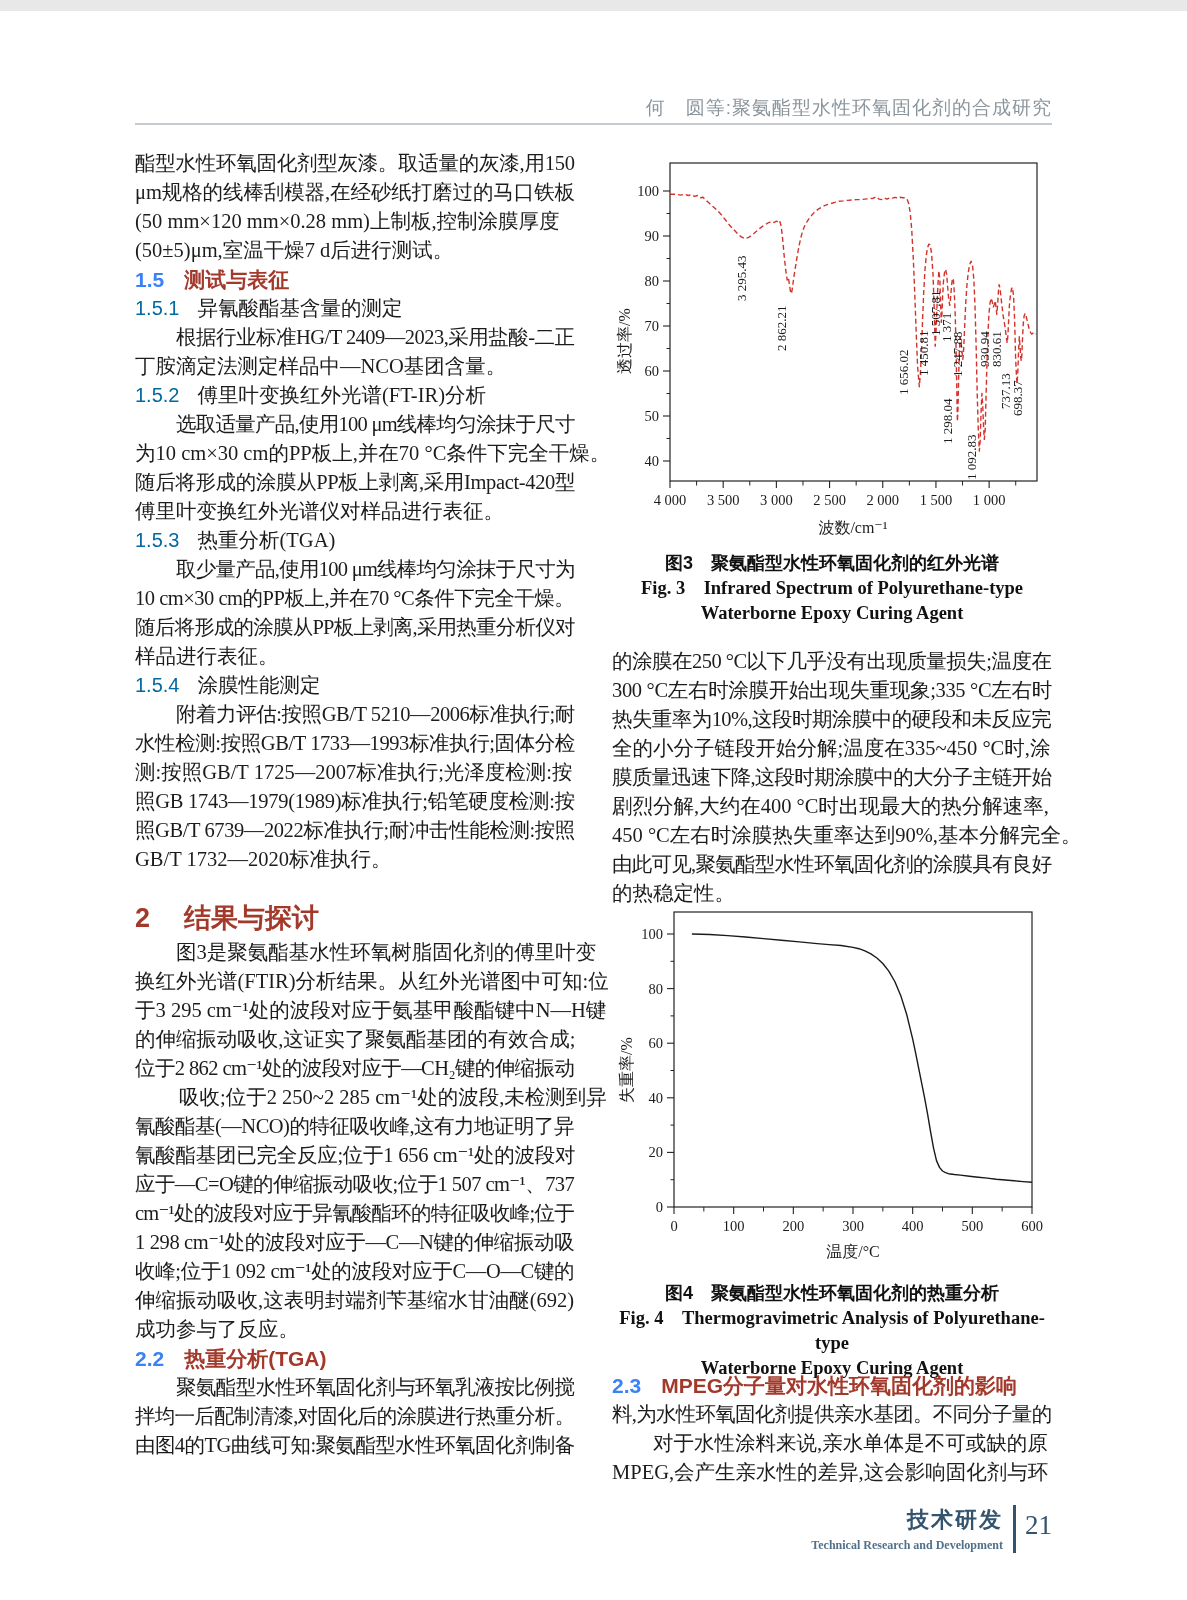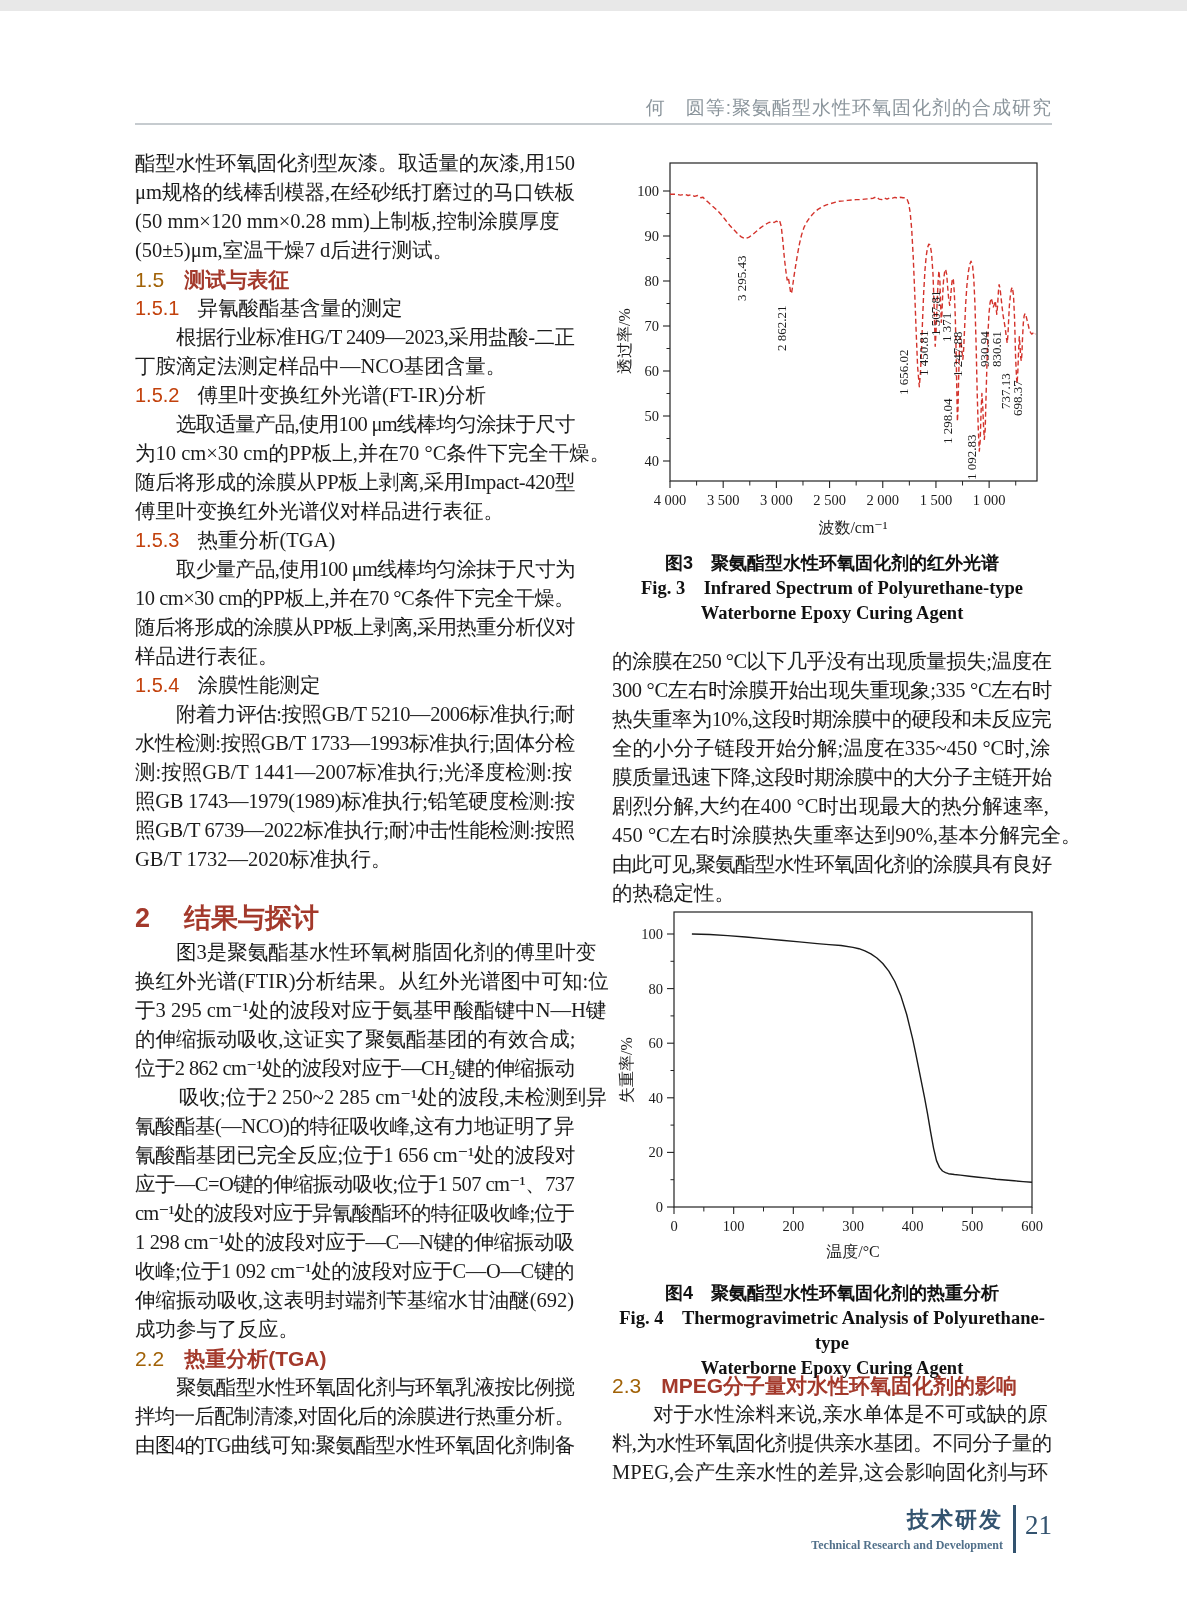--- a/index.html
+++ b/index.html
@@ -11,24 +11,24 @@
   .col{position:absolute;top:138px;width:440px;}
   #col-left{left:135px;}
   #col-right{left:612px;height:1420px;}
   .ln{height:29px;line-height:29px;font-size:20.5px;white-space:nowrap;overflow:visible;}
   .ind{text-indent:41px;}
   
   .h1x{margin-top:24px;height:40px;line-height:40px;white-space:nowrap;}
   .h1x .hn{font-family:"Liberation Sans","DejaVu Sans",sans-serif;font-weight:bold;font-size:27px;color:#a3392b;margin-right:34px;}
   .h1x .ht{font-family:"Liberation Sans","DejaVu Sans",sans-serif;font-weight:bold;font-size:27px;color:#a3392b;}
   .h2x{height:29px;line-height:29px;white-space:nowrap;}
-  .h2x .hn{font-family:"Liberation Sans","DejaVu Sans",sans-serif;font-weight:normal;font-size:21px;color:#a16207;margin-right:20px;}
+  .h2x .hn{font-family:"Liberation Sans","DejaVu Sans",sans-serif;font-weight:bold;font-size:21px;color:#3b82f6;margin-right:20px;}
   .h2x .ht{font-family:"Liberation Sans","DejaVu Sans",sans-serif;font-weight:bold;font-size:21px;color:#a3392b;}
   .h3x{height:29px;line-height:29px;white-space:nowrap;}
-  .h3x .hn{font-family:"Liberation Sans","DejaVu Sans",sans-serif;font-size:20px;color:#c2410c;margin-right:18px;}
+  .h3x .hn{font-family:"Liberation Sans","DejaVu Sans",sans-serif;font-size:20px;color:#0369a1;margin-right:18px;}
   .h3x .ht{font-size:20.5px;color:#1c1c1c;}
   
   .figblk{position:absolute;left:0;width:440px;}
   .figblk svg{display:block;}
   .cap-zh{margin-top:8px;text-align:center;font-family:"Liberation Sans","DejaVu Sans",sans-serif;
           font-weight:bold;font-size:18px;line-height:25px;color:#111;}
   .cap-en{text-align:center;font-family:"Liberation Serif","DejaVu Serif",serif;
           font-weight:bold;font-size:18.5px;line-height:25px;color:#111;}
   .rp{position:absolute;left:0;width:440px;}
   
@@ -66,21 +66,21 @@
 
     <div class="h3x"><span class="hn">1.5.3</span><span class="ht">热重分析(TGA)</span></div>
     <div class="ln fit ind" style="letter-spacing: -0.73913px;">取少量产品,使用100 μm线棒均匀涂抹于尺寸为</div>
     <div class="ln fit" style="letter-spacing: -0.483871px;">10 cm×30 cm的PP板上,并在70 °C条件下完全干燥。</div>
     <div class="ln fit" style="letter-spacing: -0.782609px;">随后将形成的涂膜从PP板上剥离,采用热重分析仪对</div>
     <div class="ln">样品进行表征。</div>
 
     <div class="h3x"><span class="hn">1.5.4</span><span class="ht">涂膜性能测定</span></div>
     <div class="ln fit ind" style="letter-spacing: -0.444444px;">附着力评估:按照GB/T 5210—2006标准执行;耐</div>
     <div class="ln fit" style="letter-spacing: -0.413793px;">水性检测:按照GB/T 1733—1993标准执行;固体分检</div>
-    <div class="ln fit" style="letter-spacing: 0px;">测:按照GB/T 1441—2007标准执行;光泽度检测:按</div>
+    <div class="ln fit" style="letter-spacing: 0px;">测:按照GB/T 1725—2007标准执行;光泽度检测:按</div>
     <div class="ln fit" style="letter-spacing: -0.258065px;">照GB 1743—1979(1989)标准执行;铅笔硬度检测:按</div>
     <div class="ln fit" style="letter-spacing: -0.413793px;">照GB/T 6739—2022标准执行;耐冲击性能检测:按照</div>
     <div class="ln">GB/T 1732—2020标准执行。</div>
 
     <div class="h1x"><span class="hn">2</span><span class="ht">结果与探讨</span></div>
     <div class="ln fit ind">图3是聚氨酯基水性环氧树脂固化剂的傅里叶变</div>
     <div class="ln fit">换红外光谱(FTIR)分析结果。从红外光谱图中可知:位</div>
     <div class="ln fit">于3 295 cm⁻¹处的波段对应于氨基甲酸酯键中N—H键</div>
     <div class="ln fit" style="letter-spacing: -0.0454545px;">的伸缩振动吸收,这证实了聚氨酯基团的有效合成;</div>
     <div class="ln fit" style="letter-spacing: -0.607143px;">位于2 862 cm⁻¹处的波段对应于—CH₂键的伸缩振动</div>
@@ -224,22 +224,22 @@
           <text x="0" y="0" font-size="16" text-anchor="middle" fill="#1b1b1b" font-family="&quot;Liberation Serif&quot;,&quot;DejaVu Serif&quot;,serif" transform="translate(20 173) rotate(-90)">失重率/%</text>
           <text x="241" y="360" font-size="16" text-anchor="middle" fill="#1b1b1b" font-family="&quot;Liberation Serif&quot;,&quot;DejaVu Serif&quot;,serif">温度/°C</text>
         </svg>
       <div class="cap-zh" style="margin-top:16px;">图4　聚氨酯型水性环氧固化剂的热重分析</div>
       <div class="cap-en">Fig. 4　Thermogravimetric Analysis of Polyurethane-type</div>
       <div class="cap-en">Waterborne Epoxy Curing Agent</div>
     </div>
 
     <div class="rp" style="top:1222px;">
       <div class="h2x"><span class="hn">2.3</span><span class="ht">MPEG分子量对水性环氧固化剂的影响</span></div>
+      <div class="ln fit" style="letter-spacing: -0.727273px;">料,为水性环氧固化剂提供亲水基团。不同分子量的</div>
       <div class="ln fit ind" style="letter-spacing: 0px;">对于水性涂料来说,亲水单体是不可或缺的原</div>
-      <div class="ln fit" style="letter-spacing: -0.727273px;">料,为水性环氧固化剂提供亲水基团。不同分子量的</div>
       <div class="ln fit" style="letter-spacing: 0px;">MPEG,会产生亲水性的差异,这会影响固化剂与环</div>
     </div>
   </div>
 
   <div class="footer">
     <div class="f-left">
       <div class="f-zh">技术研发</div>
       <div class="f-en">Technical Research and Development</div>
     </div>
     <div class="f-bar"></div>

